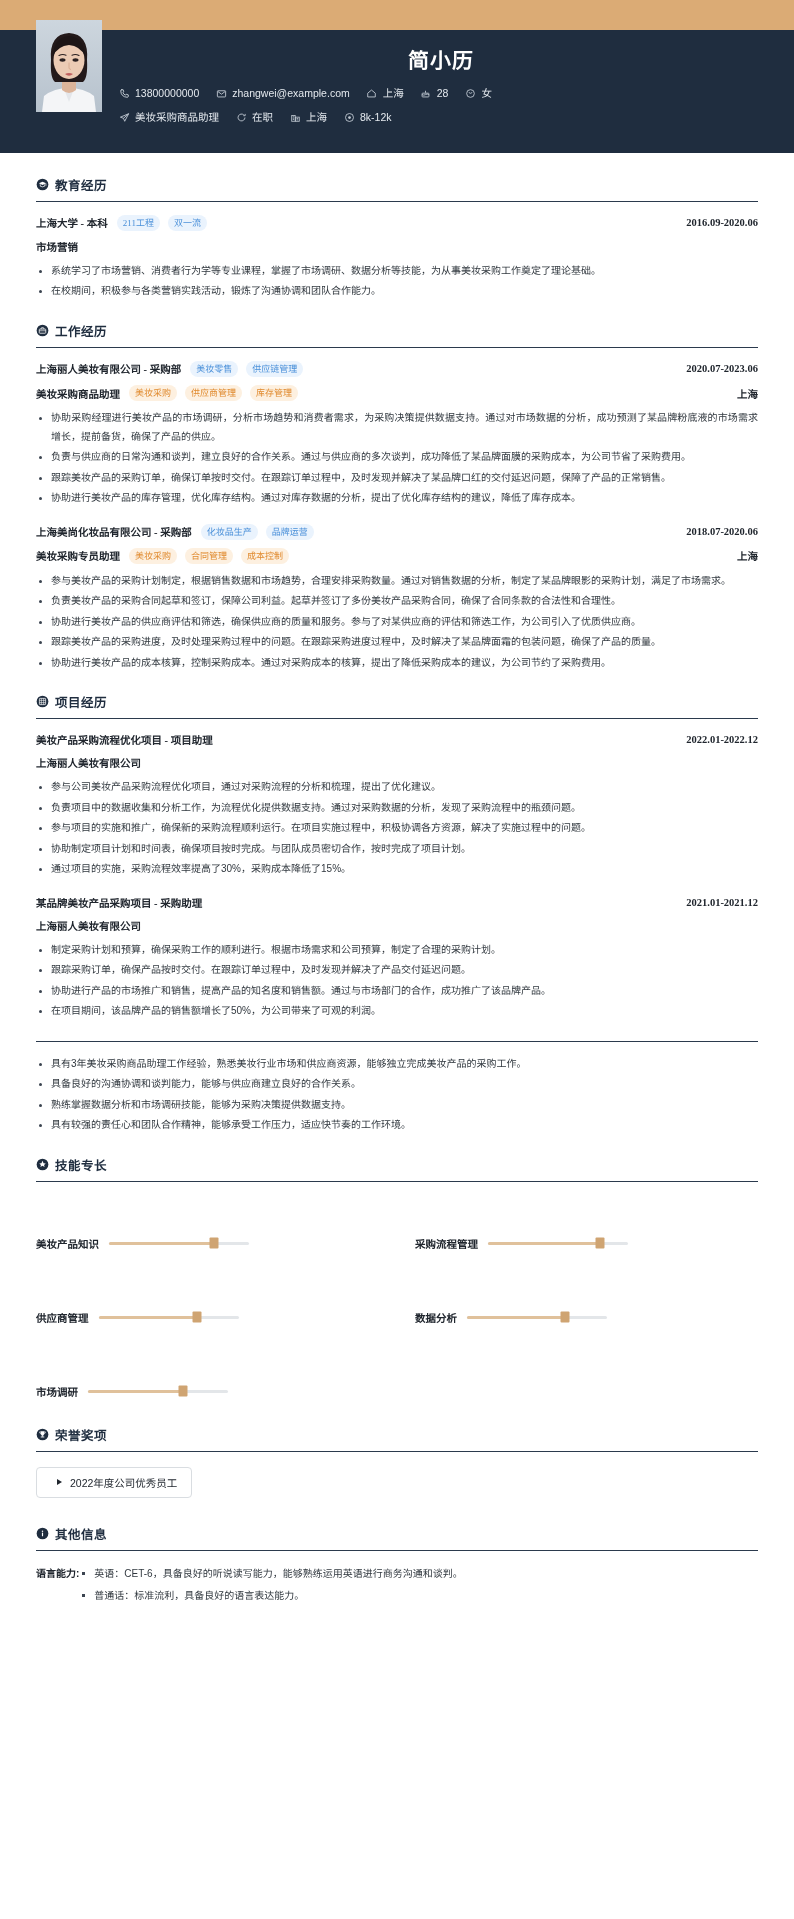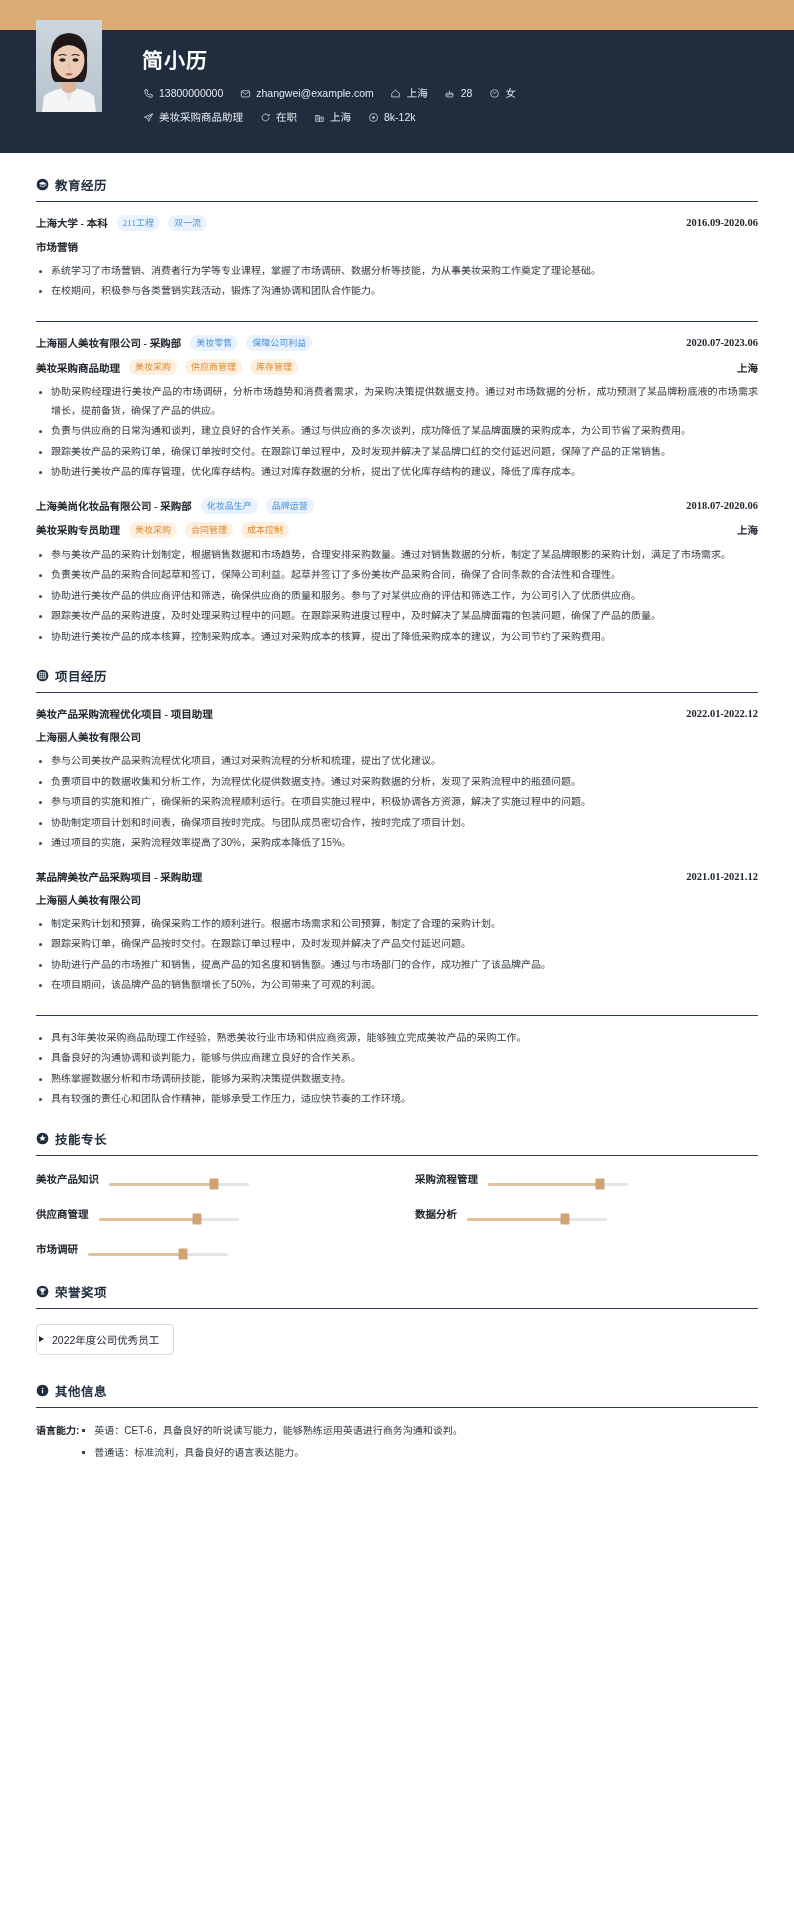--- a/index.html
+++ b/index.html
@@ -51,22 +51,23 @@
     width: 66px;
     height: 92px;
     overflow: hidden;
     background: #c3ccd6;
     position: relative;
   }
   .avatar svg { display: block; width: 66px; height: 92px; }
 
   .header-text {
     flex: 1;
-    padding-left: 40px;
+    padding-left: 16px;
     padding-top: 4px;
+    text-align: center;
   }
 
   .name {
     color: #ffffff;
     font-size: 21px;
     font-weight: 700;
     letter-spacing: 1px;
     line-height: 1.2;
     margin-bottom: 12px;
   }
@@ -207,21 +208,22 @@
   
   .skills-grid {
     display: grid;
     grid-template-columns: 1fr 1fr;
     row-gap: 20px;
     column-gap: 36px;
     padding-top: 2px;
   }
   .skill {
     display: flex;
-    align-items: flex-end;
+    align-items: center;
+    margin-top: 39px;
   }
   .skill-name {
     font-size: 10.5px;
     color: #20262e;
     font-weight: 700;
     white-space: nowrap;
     margin-right: 10px;
   }
   .skill-track {
     position: relative;
@@ -247,21 +249,21 @@
     transform: translate(-50%, -50%);
   }
 
   
   .awards-wrap { padding-top: 2px; }
   .award-chip {
     display: inline-flex;
     align-items: center;
     border: 1px solid #d9dde1;
     border-radius: 4px;
-    padding: 7px 14px 7px 2px;
+    padding: 7px 14px 7px 20px;
     font-size: 10.5px;
     color: #20262e;
     background: #fff;
   }
   .award-chip .tri {
     display: inline-block;
     width: 0; height: 0;
     border-left: 5px solid #20262e;
     border-top: 3.5px solid transparent;
     border-bottom: 3.5px solid transparent;
@@ -467,28 +469,39 @@
       </div>
       <div class="entry-sub">市场营销</div>
       <ul class="bullets">
         <li>系统学习了市场营销、消费者行为学等专业课程，掌握了市场调研、数据分析等技能，为从事美妆采购工作奠定了理论基础。</li>
         <li>在校期间，积极参与各类营销实践活动，锻炼了沟通协调和团队合作能力。</li>
       </ul>
     </div>
   </div>
 
   <div class="section">
+    <div class="section-head">
+      <span class="sec-icon">
+        <svg viewBox="0 0 20 20">
+            <circle cx="10" cy="10" r="9" fill="#1f2d3f"></circle>
+            <rect x="5" y="7.8" width="10" height="6.4" rx="1" fill="none" stroke="#fff" stroke-width="1.2"></rect>
+            <path d="M8 7.8 V6.6 q0-0.9 0.9-0.9 h2.2 q0.9 0 0.9 0.9 V7.8" fill="none" stroke="#fff" stroke-width="1.2"></path>
+            <path d="M5 10.4 h10" stroke="#fff" stroke-width="1"></path>
+          </svg>
+      </span>
+      <span class="sec-title">工作经历</span>
+    </div>
     <div class="sec-rule"></div>
 
     <div class="entry">
       <div class="entry-line">
         <div class="entry-left">
           <span class="entry-title">上海丽人美妆有限公司 - 采购部</span>
           <span class="tag tag-blue">美妆零售</span>
-          <span class="tag tag-blue">保障公司利益</span>
+          <span class="tag tag-blue">供应链管理</span>
         </div>
         <div class="entry-right">2020.07-2023.06</div>
       </div>
       <div class="entry-line">
         <div class="entry-left">
           <span class="entry-title">美妆采购商品助理</span>
           <span class="tag tag-orange">美妆采购</span>
           <span class="tag tag-orange">供应商管理</span>
           <span class="tag tag-orange">库存管理</span>
         </div>

